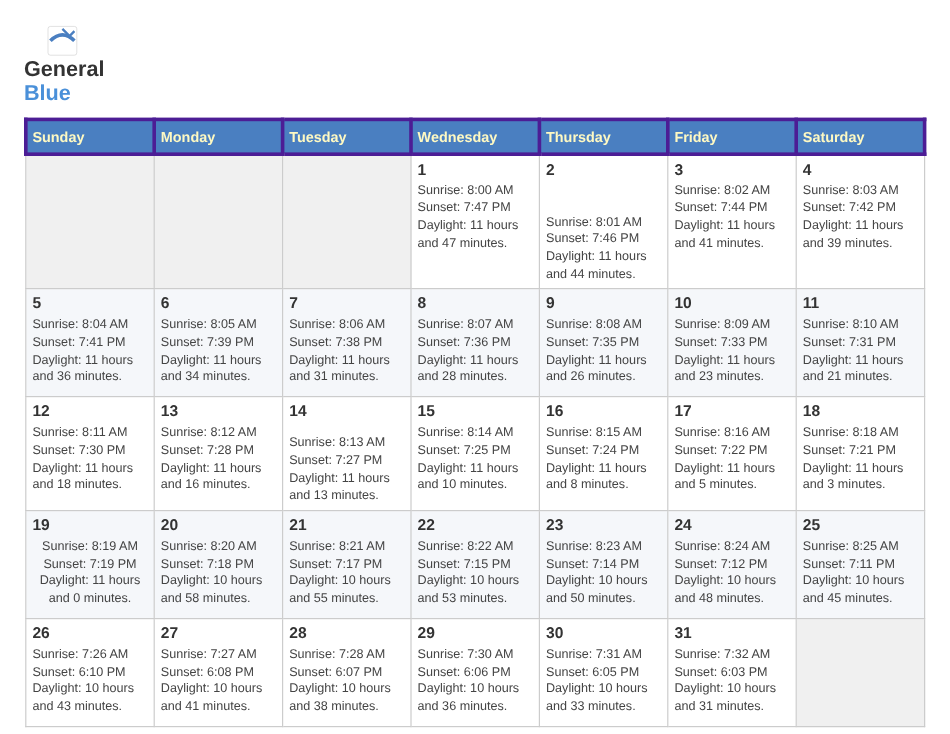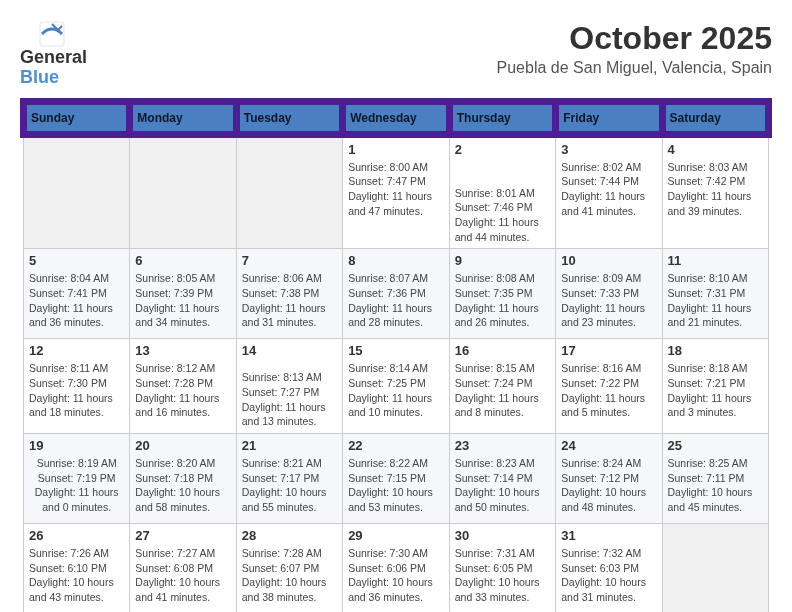--- a/index.html
+++ b/index.html
@@ -49,25 +49,25 @@
       color: #555;
       margin-top: 2px;
     }
     .calendar {
       width: 100%;
       border-collapse: collapse;
       font-size: 11px;
     }
     .calendar th {
       background-color: #4a7fc1;
-      color: #0f172a;
+      color: #fef9c3;
       padding: 6px 4px;
       text-align: left;
       font-size: 12px;
-      border: 7px solid #4c1d95;
+      border: 3px solid #4c1d95;
     }
     .calendar td {
       border: 1px solid #ccc;
       vertical-align: top;
       padding: 4px 5px;
       width: 107px;
       height: 90px;
       background: #fff;
     }
     .calendar tr:nth-child(even) td {
@@ -97,24 +97,20 @@
     <svg class="logo-icon" viewBox="0 0 28 28">
       <rect x="2" y="2" width="24" height="24" rx="2" fill="#fff" stroke="#ccc" stroke-width="0.5"></rect>
       <path d="M4 14 Q14 4 24 14" stroke="#4a7fc1" stroke-width="3" fill="none"></path>
       <path d="M14 4 L20 10 L24 6" stroke="#4a7fc1" stroke-width="2" fill="none"></path>
     </svg>
     <div class="logo-text">
       <span class="general">General</span>
       <span class="blue">Blue</span>
     </div>
   </div>
-  <div class="title-block">
-    <div class="month-title">October 2025</div>
-    <div class="location">Puebla de San Miguel, Valencia, Spain</div>
-  </div>
 </div>
 
 <table class="calendar">
   <thead>
     <tr>
     <th>Sunday</th>
         <th>Monday</th>
         <th>Tuesday</th>
         <th>Wednesday</th>
         <th>Thursday</th>

